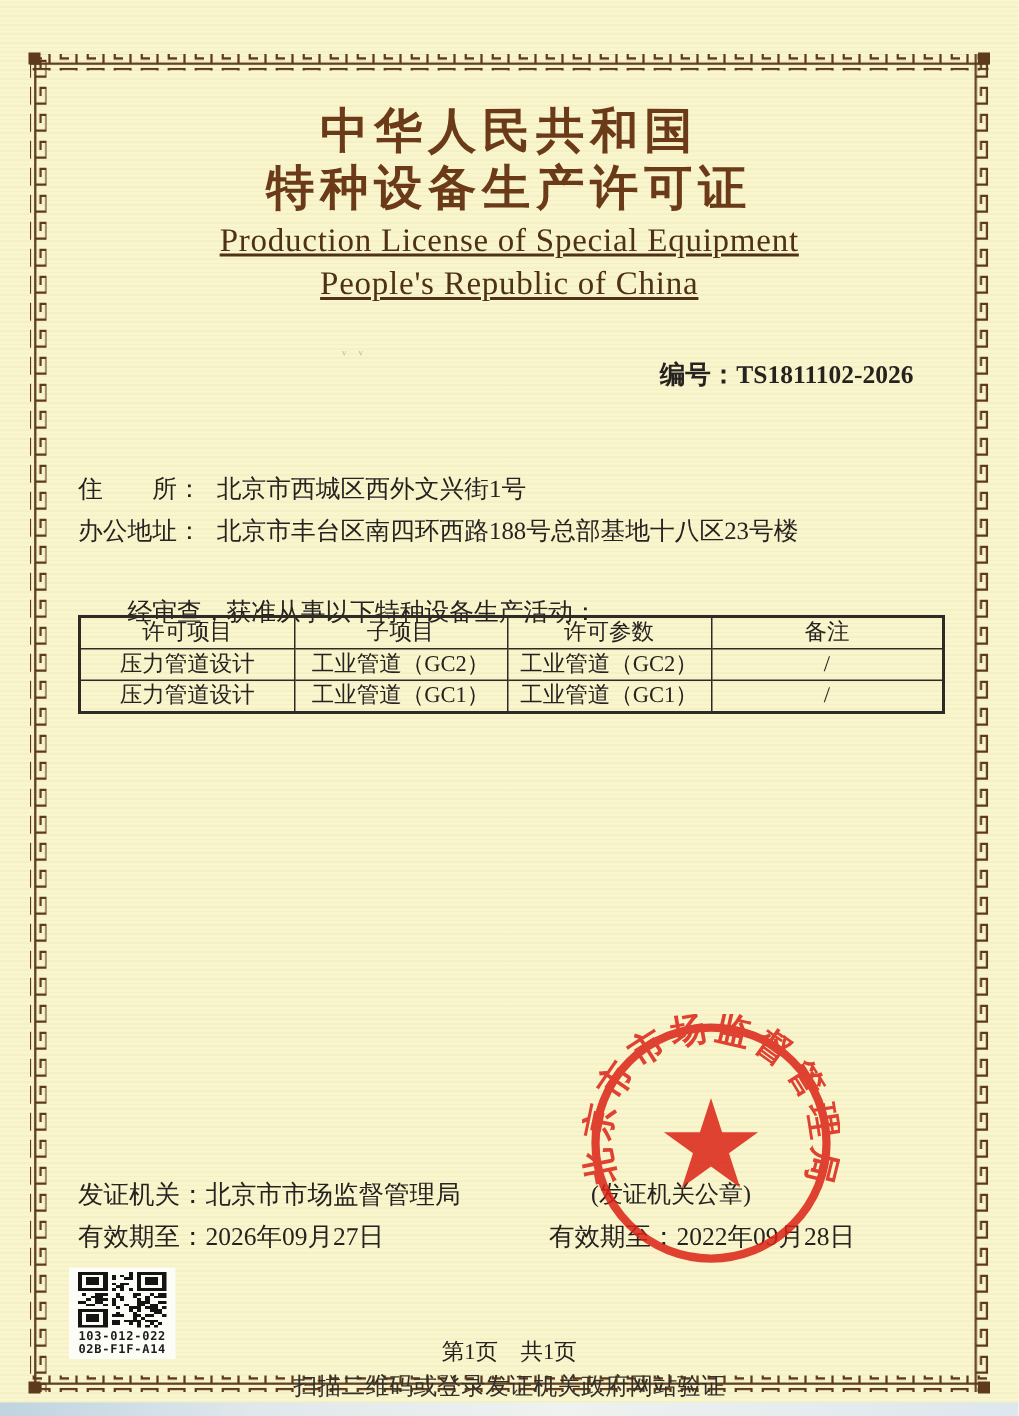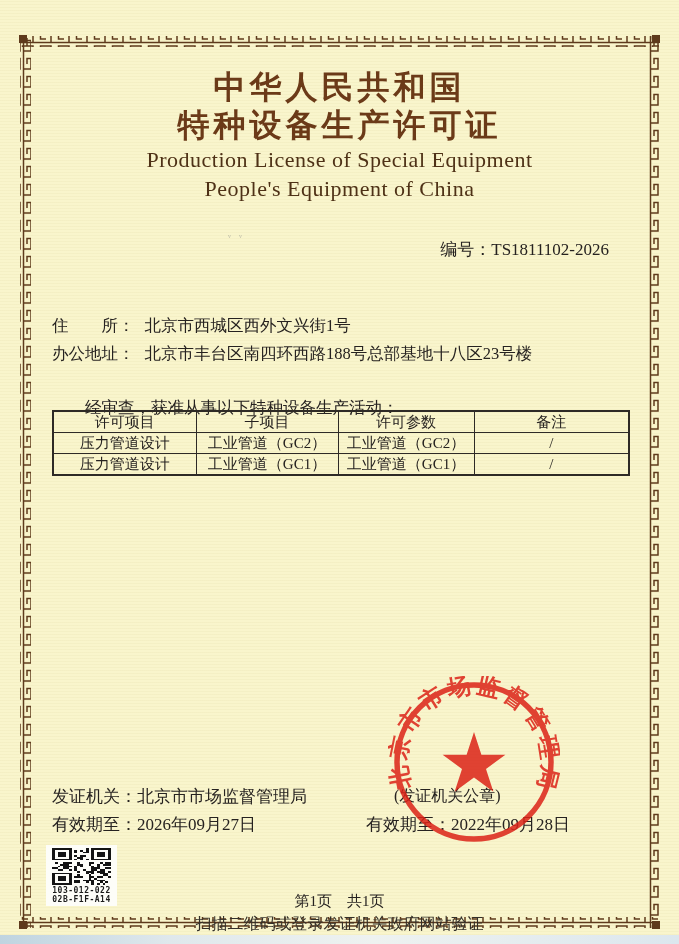--- a/index.html
+++ b/index.html
@@ -15,23 +15,23 @@
   .frame{position:absolute;left:0;top:0;}
   .abs{position:absolute;}
   .center{left:0;width:679px;text-align:center;}
   .title-cn{
     font-family:"Liberation Sans", sans-serif;
     font-weight:700;font-size:32px;letter-spacing:4px;
     color:#6b3a18;
   }
   .title-en{
     font-family:"Liberation Serif", serif;
-    font-size:22px;color:#4e3116;letter-spacing:.5px;
-  }
-  .license-no{right:70px;top:238px;font-size:17px;}
+    font-size:22px;color:#4e3116;letter-spacing:.5px;text-decoration:underline;
+  }
+  .license-no{right:70px;top:238px;font-size:17px;font-weight:bold;}
   .fline{left:52px;font-size:16.5px;white-space:nowrap;}
   .fline .lbl{margin-right:10px;}
   .approval{left:85px;font-size:16.5px;}
   table.lic{
     position:absolute;left:52px;top:410px;width:576px;
     border-collapse:collapse;table-layout:fixed;
     font-size:15px;
   }
   table.lic th,table.lic td{
     border:1px solid #2e2a26;text-align:center;padding:0;
@@ -81,21 +81,21 @@
     <rect x="648" y="36" width="11" height="892" fill="url(#mV)"></rect>
     <rect x="19" y="35" width="8" height="8" fill="#5e3a1c"></rect>
     <rect x="652" y="35" width="8" height="8" fill="#5e3a1c"></rect>
     <rect x="19" y="921" width="8" height="8" fill="#5e3a1c"></rect>
     <rect x="652" y="921" width="8" height="8" fill="#5e3a1c"></rect>
   </svg>
 
   <div class="abs center title-cn" style="top:66px;">中华人民共和国</div>
   <div class="abs center title-cn" style="top:104px;">特种设备生产许可证</div>
   <div class="abs center title-en" style="top:147px;">Production License of Special Equipment</div>
-  <div class="abs center title-en" style="top:176px;">People's Equipment of China</div>
+  <div class="abs center title-en" style="top:176px;">People's Republic of China</div>
 
   <div class="abs artifact">ᵥᵥ</div>
 
   <div class="abs license-no">
     <span>编号：</span><span>TS1811102-2026</span>
   </div>
 
   <div class="abs fline" style="top:315px;">
     <span class="lbl">住　　所：</span><span>北京市西城区西外文兴街1号</span>
   </div>

